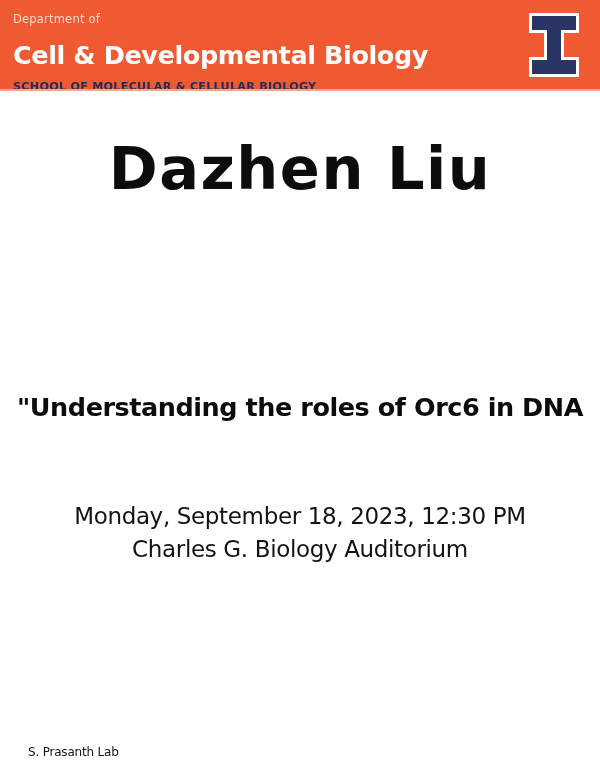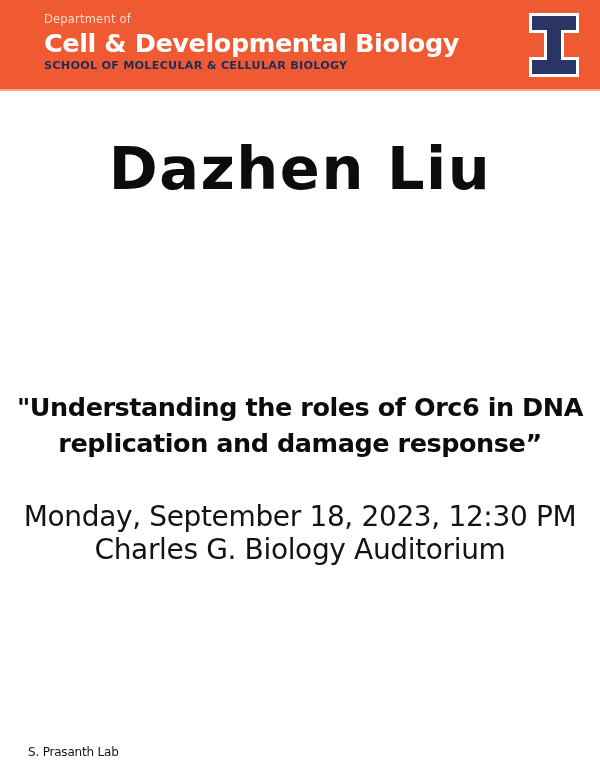--- a/index.html
+++ b/index.html
@@ -30,51 +30,51 @@
   #header-hairline {
     position: absolute;
     left: 0;
     top: 89px;
     width: 600px;
     height: 2px;
     background: #f6a78c;
   }
   #header-text-block {
     position: absolute;
-    left: 44px;
+    left: 13px;
     top: 12px;
     width: 470px;
   }
   #dept-eyebrow {
     font-family: "DejaVu Sans", sans-serif;
     font-size: 11.5px;
     font-weight: 400;
     letter-spacing: 0.2px;
     color: #fbd9cb;
     line-height: 14px;
     white-space: nowrap;
   }
   #dept-name {
     font-family: "DejaVu Sans", sans-serif;
     font-size: 25.5px;
     font-weight: 700;
     letter-spacing: -0.4px;
     color: #ffffff;
     line-height: 30px;
-    margin-top: 2px;
+    margin-top: 14px;
     white-space: nowrap;
   }
   #school-name {
     font-family: "DejaVu Sans", sans-serif;
     font-size: 11.2px;
     font-weight: 700;
     letter-spacing: 0.25px;
     color: #1d2c5b;
     line-height: 14px;
-    margin-top: 1px;
+    margin-top: 10px;
     white-space: nowrap;
   }
 
   
   #block-i-logo {
     position: absolute;
     left: 529px;
     top: 13px;
     width: 50px;
     height: 64px;
@@ -115,21 +115,21 @@
   
   #event-details {
     position: absolute;
     left: 0;
     top: 500px;
     width: 600px;
     text-align: center;
   }
   .detail-line {
     font-family: "DejaVu Sans", sans-serif;
-    font-size: 28px;
+    font-size: 23px;
     font-weight: 400;
     letter-spacing: -0.35px;
     line-height: 33px;
     color: #131313;
     white-space: nowrap;
   }
 
   
   #lab-footer {
     position: absolute;
@@ -160,21 +160,20 @@
       <path d="M1.5 1.5 H48.5 V18.5 H33.5 V45.5 H48.5 V62.5 H1.5 V45.5 H16.5 V18.5 H1.5 Z" fill="#2A3465" stroke="#FFFFFF" stroke-width="3" stroke-linejoin="miter"></path>
     </svg>
   </div>
 </div>
 <div id="header-hairline"></div>
 
 <div id="speaker-name">Dazhen Liu</div>
 
 <div id="talk-title">
   <div>"Understanding the roles of Orc6 in DNA</div>
-  <div>replication and damage response”</div>
 </div>
 
 <div id="event-details">
   <div class="detail-line">Monday, September 18, 2023, 12:30 PM</div>
   <div class="detail-line">Charles G. Biology Auditorium</div>
 </div>
 
 <div id="lab-footer">S. Prasanth Lab</div>
 
 </body></html>

